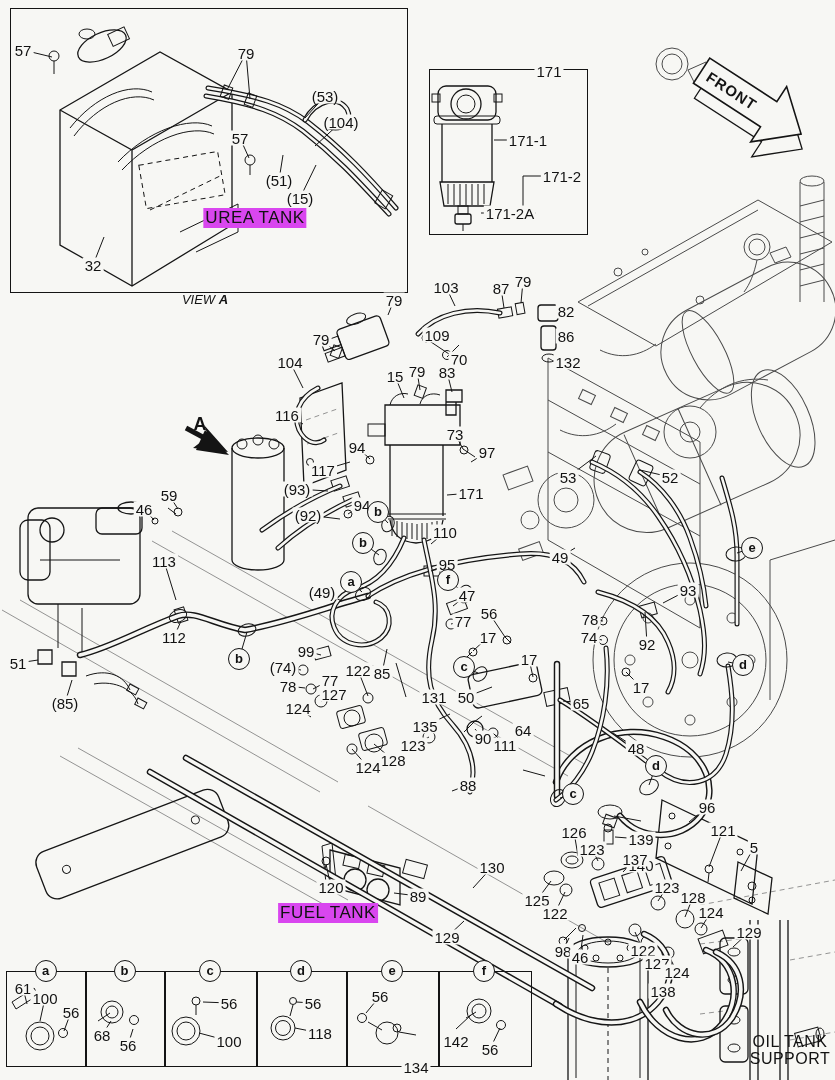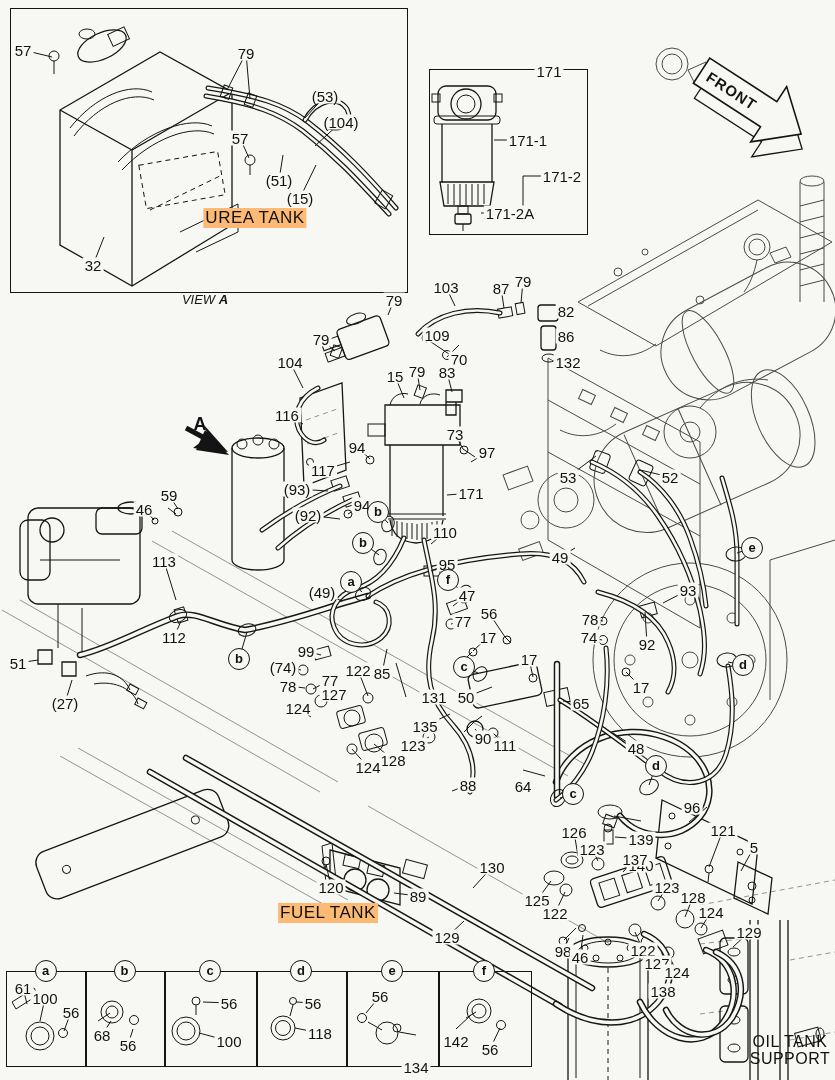--- a/index.html
+++ b/index.html
@@ -18,21 +18,21 @@
   .tubeI2{stroke:#f7f7f4;stroke-width:2.6;fill:none;stroke-linecap:round;}
   .leader{stroke:#161616;stroke-width:1;fill:none;}
   .callout{position:absolute;transform:translate(-50%,-50%);font-size:15px;line-height:1;
            background:#f7f7f4;padding:0 2px;white-space:nowrap;z-index:5;}
   .circled{position:absolute;transform:translate(-50%,-50%);width:20px;height:20px;border:1.7px solid #141414;
            border-radius:50%;background:#f7f7f4;font-size:13px;font-weight:bold;line-height:20px;
            text-align:center;z-index:6;}
   .inset-box{position:absolute;border:1.6px solid #141414;background:transparent;z-index:1;}
   .dbox{position:absolute;border:1.4px solid #141414;z-index:2;}
   .bigtext{position:absolute;font-size:17px;letter-spacing:.5px;white-space:nowrap;z-index:5;
-           transform:translate(-50%,-50%);background:#fdba74;padding:0 2px;}
+           transform:translate(-50%,-50%);background:#d946ef;padding:0 2px;}
   .caption{position:absolute;font-size:13px;z-index:5;transform:translate(-50%,-50%);white-space:nowrap;font-style:italic;}
   .dirA{position:absolute;font-size:18px;font-weight:bold;z-index:5;transform:translate(-50%,-50%);}
   .oiltext{position:absolute;font-size:16px;letter-spacing:.5px;text-align:center;line-height:17px;
            z-index:5;transform:translate(-50%,-50%);white-space:nowrap;}
 </style>
 </head>
 <body>
 
 <div id="stage">
 
@@ -648,21 +648,21 @@
       <div class="callout" style="left: 308px; top: 515px;">(92)</div>
       <div class="callout" style="left: 362px; top: 505px;">94</div>
       <div class="callout" style="left: 471px; top: 493px;">171</div>
       <div class="callout" style="left: 445px; top: 532px;">110</div>
       <div class="callout" style="left: 447px; top: 564px;">95</div>
       <div class="callout" style="left: 169px; top: 495px;">59</div>
       <div class="callout" style="left: 144px; top: 509px;">46</div>
       <div class="callout" style="left: 164px; top: 561px;">113</div>
       <div class="callout" style="left: 174px; top: 637px;">112</div>
       <div class="callout" style="left: 18px; top: 663px;">51</div>
-      <div class="callout" style="left: 65px; top: 703px;">(27)</div>
+      <div class="callout" style="left: 65px; top: 703px;">(85)</div>
       <div class="callout" style="left: 322px; top: 592px;">(49)</div>
       <div class="callout" style="left: 306px; top: 651px;">99</div>
       <div class="callout" style="left: 283px; top: 667px;">(74)</div>
       <div class="callout" style="left: 288px; top: 686px;">78</div>
       <div class="callout" style="left: 330px; top: 680px;">77</div>
       <div class="callout" style="left: 334px; top: 694px;">127</div>
       <div class="callout" style="left: 298px; top: 708px;">124</div>
       <div class="callout" style="left: 358px; top: 670px;">122</div>
       <div class="callout" style="left: 382px; top: 673px;">85</div>
       <div class="callout" style="left: 406px; top: 697px; margin-left: 28px;">131</div>
@@ -672,32 +672,32 @@
       <div class="callout" style="left: 368px; top: 767px;">124</div>
       <div class="callout" style="left: 489px; top: 613px;">56</div>
       <div class="callout" style="left: 467px; top: 595px;">47</div>
       <div class="callout" style="left: 463px; top: 621px;">77</div>
       <div class="callout" style="left: 488px; top: 637px;">17</div>
       <div class="callout" style="left: 529px; top: 659px;">17</div>
       <div class="callout" style="left: 466px; top: 697px;">50</div>
       <div class="callout" style="left: 483px; top: 738px;">90</div>
       <div class="callout" style="left: 505px; top: 745px;">111</div>
       <div class="callout" style="left: 581px; top: 703px;">65</div>
-      <div class="callout" style="left: 523px; top: 786px; text-align: right;">64</div>
+      <div class="callout" style="left: 523px; top: 730px; text-align: right;">64</div>
       <div class="callout" style="left: 468px; top: 785px;">88</div>
       <div class="callout" style="left: 636px; top: 748px;">48</div>
       <div class="callout" style="left: 568px; top: 477px;">53</div>
       <div class="callout" style="left: 670px; top: 477px;">52</div>
       <div class="callout" style="left: 560px; top: 557px;">49</div>
       <div class="callout" style="left: 688px; top: 590px;">93</div>
       <div class="callout" style="left: 590px; top: 619px;">78</div>
       <div class="callout" style="left: 589px; top: 637px;">74</div>
       <div class="callout" style="left: 647px; top: 644px;">92</div>
       <div class="callout" style="left: 641px; top: 687px;">17</div>
-      <div class="callout" style="left: 692px; top: 807px;">96</div>
+      <div class="callout" style="left: 707px; top: 807px;">96</div>
       <div class="callout" style="left: 723px; top: 830px;">121</div>
       <div class="callout" style="left: 754px; top: 847px;">5</div>
       <div class="callout" style="left: 641px; top: 821px; margin-top: 44px;">140</div>
       <div class="callout" style="left: 641px; top: 839px;">139</div>
       <div class="callout" style="left: 574px; top: 832px;">126</div>
       <div class="callout" style="left: 592px; top: 849px;">123</div>
       <div class="callout" style="left: 635px; top: 859px;">137</div>
       <div class="callout" style="left: 667px; top: 887px;">123</div>
       <div class="callout" style="left: 693px; top: 897px;">128</div>
       <div class="callout" style="left: 711px; top: 912px;">124</div>

